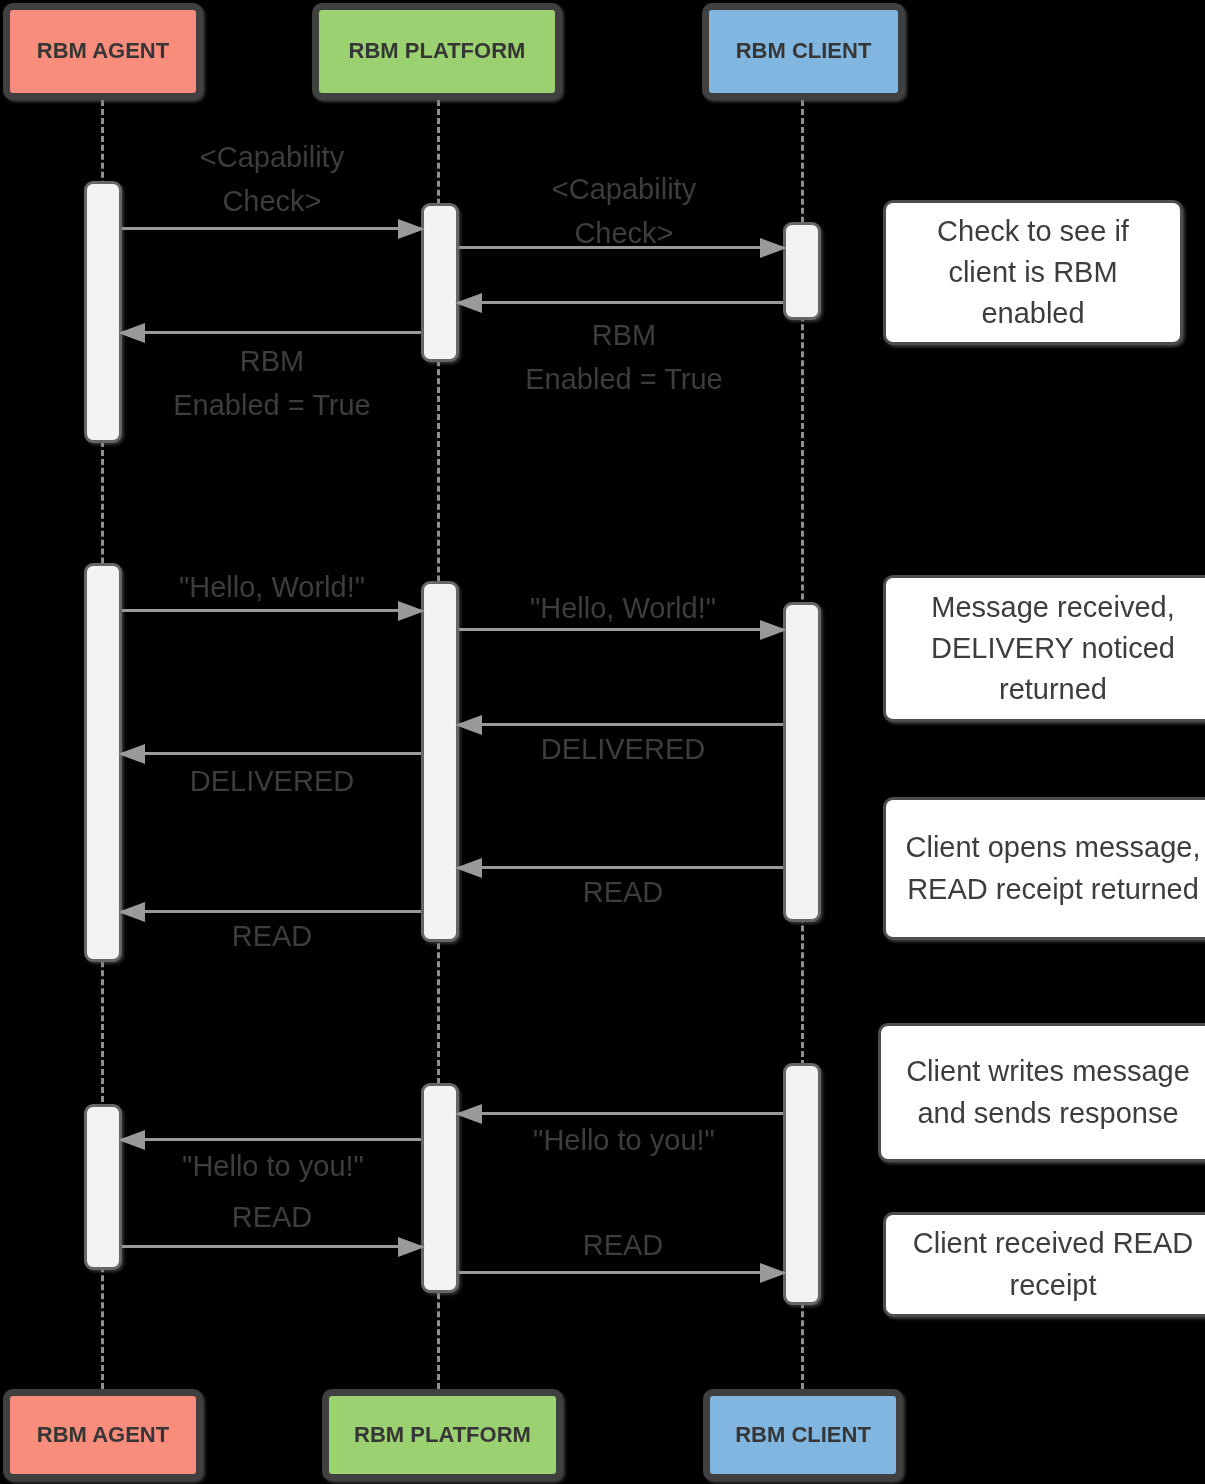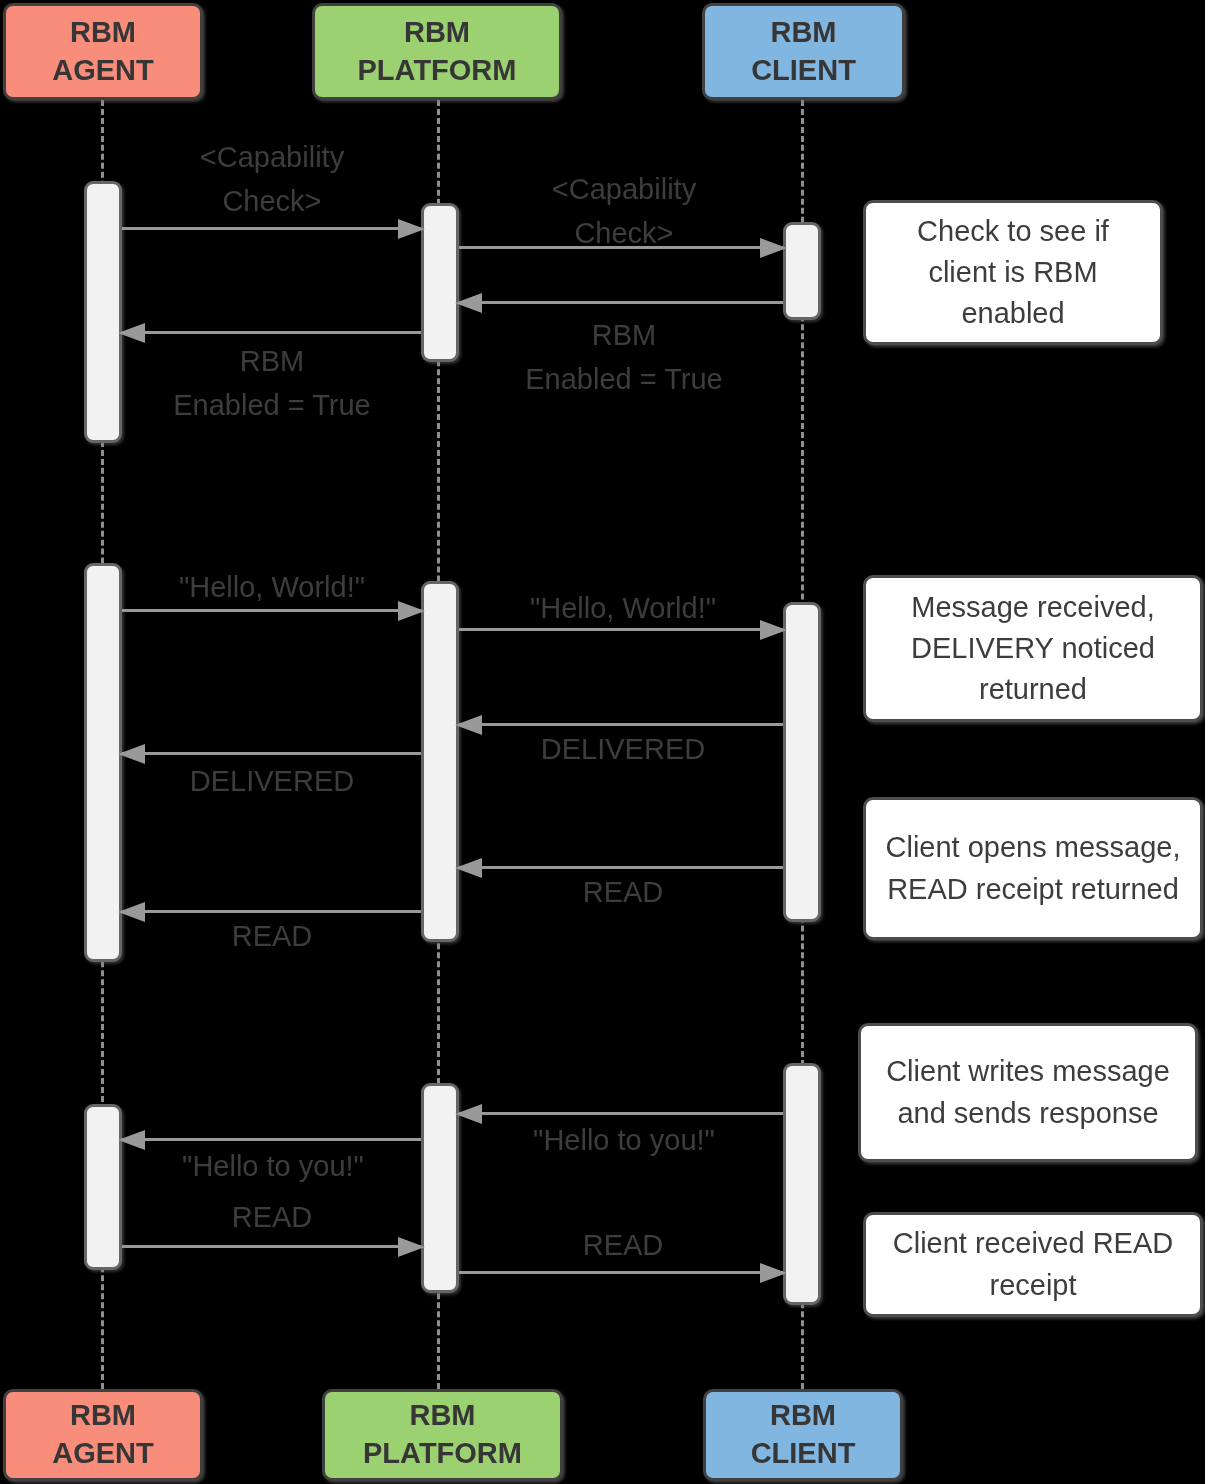--- a/index.html
+++ b/index.html
@@ -6,23 +6,23 @@
   #stage{
     position:relative;width:1205px;height:1484px;background:#000;overflow:hidden;
     font-family:"Liberation Sans","DejaVu Sans",sans-serif;
   }
   .lifeline{
     position:absolute;top:100px;height:1289px;width:0;
     border-left:3px dashed #8f8f8f;
   }
   .actor{
     position:absolute;box-sizing:border-box;
-    border:3px solid #404040;border-radius:10px;
+    border:7px solid #404040;border-radius:10px;
     display:flex;align-items:center;justify-content:center;text-align:center;
-    font-weight:bold;font-size:29px;line-height:1.3;color:#363636;
+    font-weight:bold;font-size:22px;line-height:1.3;color:#363636;
     box-shadow:2px 2px 3px rgba(110,110,110,.55);
     padding:0 18px;
   }
   .bar{
     position:absolute;width:38px;box-sizing:border-box;
     background:#f2f2f2;border:3px solid #666;border-radius:9px;
     box-shadow:2px 2px 3px rgba(110,110,110,.45);
   }
   .arrow{position:absolute;height:3px;background:#999;}
   .head{position:absolute;top:50%;transform:translateY(-50%);width:0;height:0;}
@@ -32,20 +32,21 @@
     position:absolute;transform:translateX(-50%);
     color:#3d3d3d;font-size:29px;line-height:1.5;text-align:center;
     white-space:pre-line;
   }
   .note{
     position:absolute;box-sizing:border-box;background:#fff;
     border:3px solid #4d4d4d;border-radius:10px;
     display:flex;align-items:center;justify-content:center;text-align:center;
     color:#3d3d3d;font-size:29px;line-height:1.42;padding:6px 14px;
     box-shadow:2px 2px 3px rgba(110,110,110,.55);
+    margin-left:20px;
   }
 </style>
 </head>
 <body>
 
 <div id="stage">
 
   <div class="lifeline" style="left:101px"></div>
   <div class="lifeline" style="left:437px"></div>
   <div class="lifeline" style="left:801px"></div>

